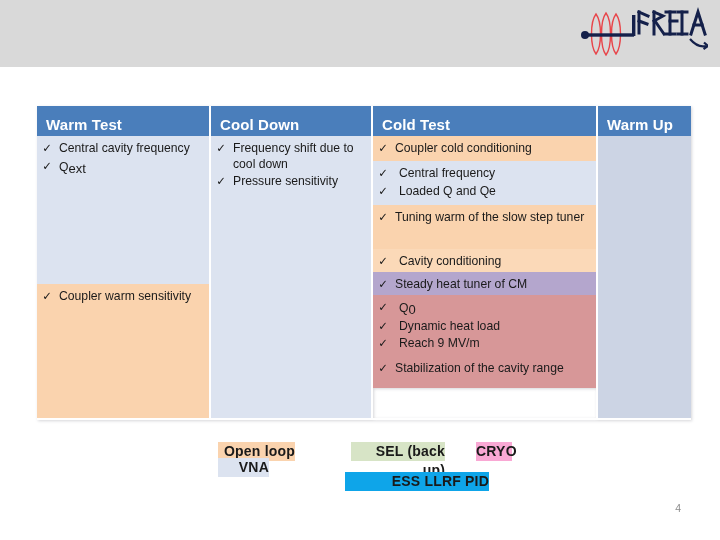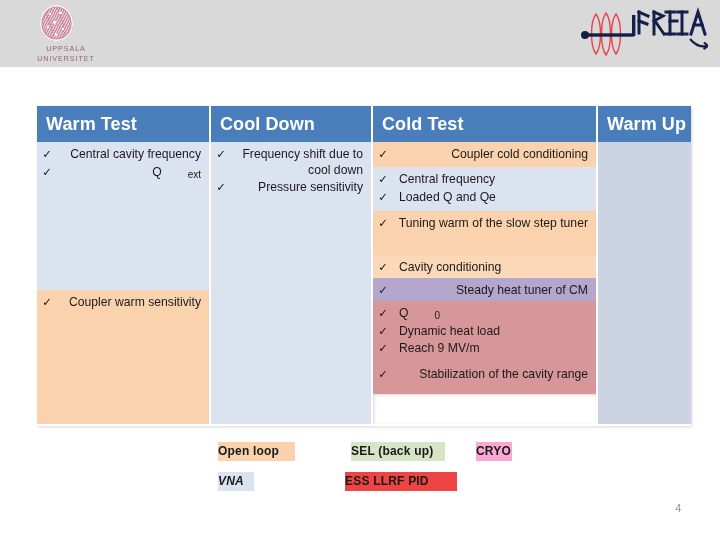--- a/index.html
+++ b/index.html
@@ -78,24 +78,24 @@
     filter: drop-shadow(1px 1.5px 1.5px rgba(120,120,130,0.30));
   }
   #matrix-table col.c1 { width: 174px; }
   #matrix-table col.c2 { width: 162px; }
   #matrix-table col.c3 { width: 225px; }
   #matrix-table col.c4 { width: 93px; }
 
   #matrix-table th {
     background: #4a7ebb;
     color: #ffffff;
-    font-size: 18px;
+    font-size: 15px;
     font-weight: bold;
     text-align: left;
-    padding: 7px 0 7px 9px;
+    padding: 7px 0 1px 9px;
     height: 22px;
     vertical-align: middle;
     border-right: 2px solid #ffffff;
     letter-spacing: 0.1px;
   }
   #matrix-table th:last-child { border-right: none; }
 
   #matrix-table td {
     vertical-align: top;
     padding: 0;
@@ -132,73 +132,65 @@
     width: 20px;
     text-align: center;
     font-size: 11.5px;
     line-height: 15.5px;
     color: #1a1a1a;
   }
   .btext {
     flex: 1 1 auto;
     padding-right: 4px;
   }
-  .indent-1 .btext { padding-left: 2px; text-align: right; }
+  .indent-1 .btext { padding-left: 2px; }
   .indent-2 .btext { padding-left: 6px; }
 
   sub {
-    font-size: 10px;
+    font-size: 13px;
     vertical-align: baseline;
     position: relative;
     top: 2.4px;
-    margin-left: 26px;
   }
 
   
   #legend {
     position: absolute;
     left: 218px; top: 375px;
     width: 340px; height: 70px;
   }
   .legend-chip {
     position: absolute;
-    font-size: 12px;
+    font-size: 14px;
     font-weight: bold;
     color: #1a1a1a;
-    text-align: left;
+    text-align: right;
     line-height: 19px;
     height: 19px;
     letter-spacing: 0.2px;
   }
   #chip-open-loop { left: 0;   top: 0;  width: 77px; background: #fad3ae; }
-  #chip-vna       { left: 0;   top: 30px; width: 36px; background: #dce3f0; font-style: italic; }
+  #chip-vna       { left: 0;   top: 16px; width: 51px; background: #dce3f0; }
   #chip-sel       { left: 133px; top: 0;  width: 94px; background: #d7e4c6; }
-  #chip-ess       { left: 127px; top: 30px; width: 112px; background: #ef4444; }
+  #chip-ess       { left: 127px; top: 30px; width: 112px; background: #0ea5e9; padding-left: 32px; }
   #chip-cryo      { left: 258px; top: 0;  width: 36px; background: #f9a8d4; }
 
   
   #page-number {
     position: absolute;
     right: 39px; bottom: 26px;
     font-size: 10.5px;
     color: #8c8c8c;
   }
 </style>
 </head>
 <body>
 
 <div id="header-band">
 
-  <div id="uu-logo">
-    <div id="uu-seal"></div>
-    <div id="uu-name">
-      <div>UPPSALA</div>
-      <div>UNIVERSITET</div>
-    </div>
-  </div>
 
   <div id="freia-logo">
     <svg width="130" height="56" viewBox="0 0 130 56">
 
       <path d="M18 8 C24 16, 24 40, 18 48 C12 40, 12 16, 18 8 Z" fill="none" stroke="#e8454a" stroke-width="1.4"></path>
       <path d="M28 7 C34 15, 34 41, 28 49 C22 41, 22 15, 28 7 Z" fill="none" stroke="#e8454a" stroke-width="1.4"></path>
       <path d="M38 8 C44 16, 44 40, 38 48 C32 40, 32 16, 38 8 Z" fill="none" stroke="#e8454a" stroke-width="1.4"></path>
 
       <circle cx="7" cy="29" r="4" fill="#14204a"></circle>
       <rect x="7" y="27.3" width="49" height="3.4" fill="#14204a"></rect>

